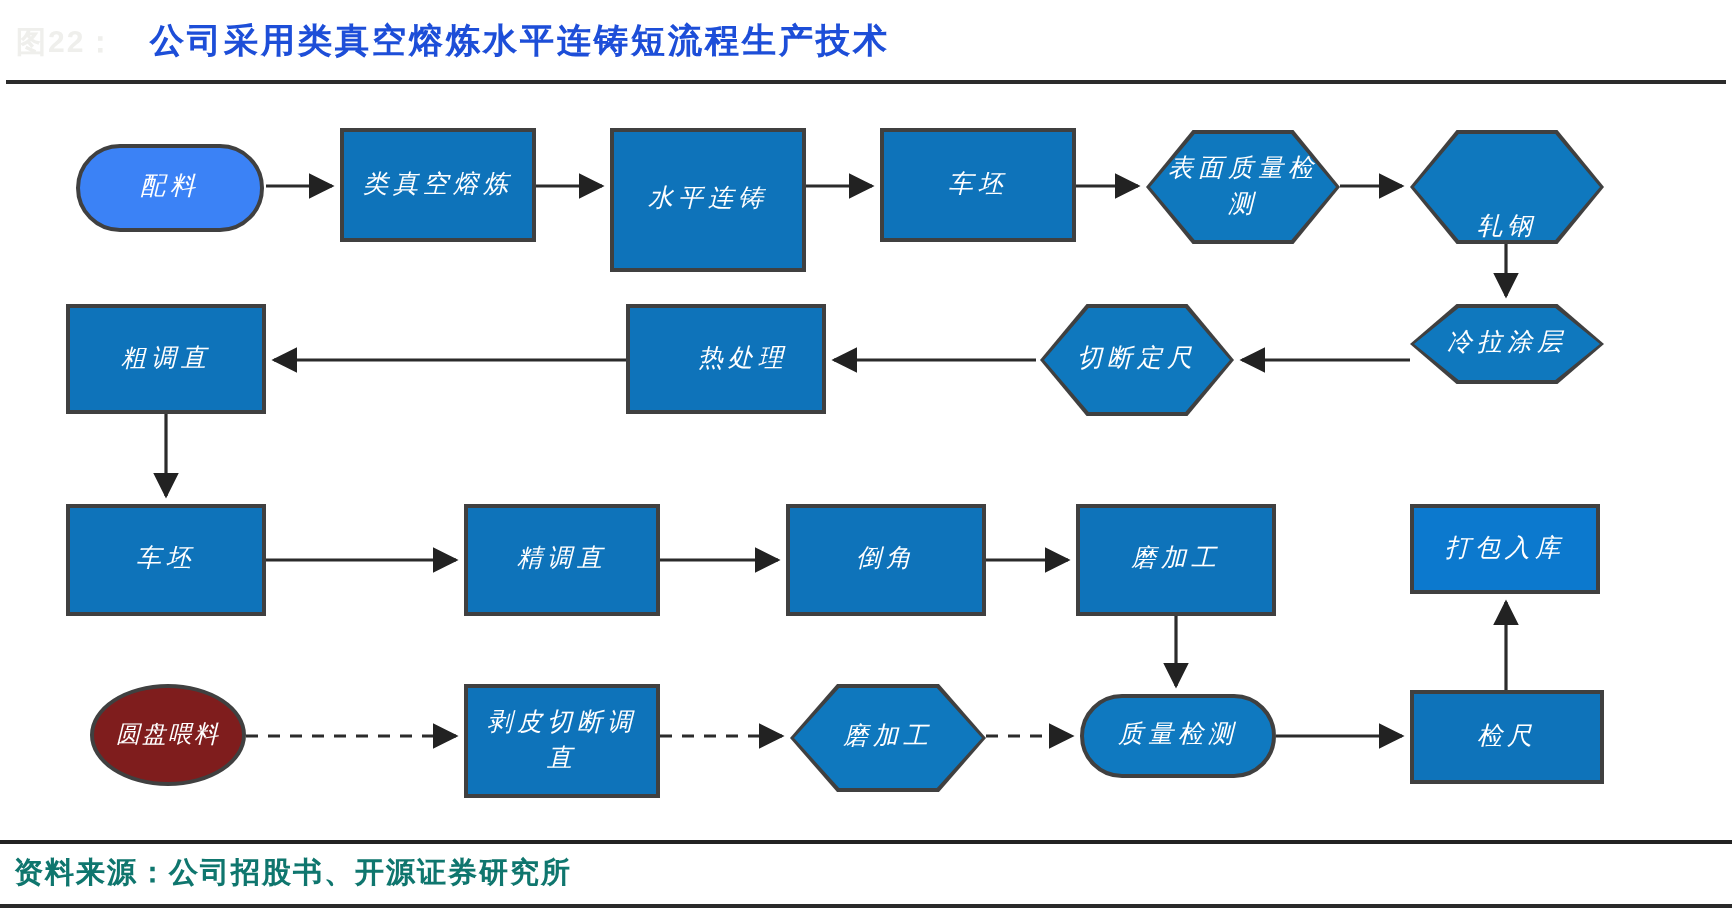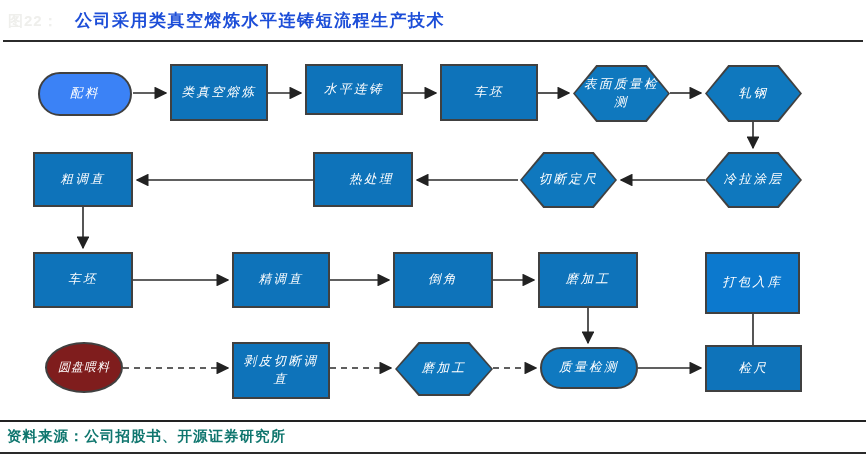--- a/index.html
+++ b/index.html
@@ -93,64 +93,64 @@
 
     <line x1="638" y1="368" x2="701" y2="368" stroke="#2b2b2b" stroke-width="1.6" marker-end="url(#arrow)"></line>
   </svg>
 
   <div class="node stadium" style="left:38px;top:72px;width:94px;height:44px;">
     <span class="lbl">配料</span>
   </div>
   <div class="node rect" style="left:170px;top:64px;width:98px;height:57px;">
     <span class="lbl">类真空熔炼</span>
   </div>
-  <div class="node rect" style="left:305px;top:64px;width:98px;height:51px;">
+  <div class="node rect" style="left:305px;top:64px;width:98px;height:72px;">
     <span class="lbl">水平连铸</span>
   </div>
   <div class="node rect" style="left:440px;top:64px;width:98px;height:57px;">
     <span class="lbl">车坯</span>
   </div>
   <div class="node hex" style="left:573px;top:65px;width:97px;height:57px;">
     <div class="hex-fill"></div>
     <span class="lbl">表面质量检
 测</span>
   </div>
-  <div class="node hex" style="left:705px;top:65px;width:97px;height:57px;">
+  <div class="node hex" style="left:705px;top:65px;width:97px;height:57px;align-items:flex-end;">
     <div class="hex-fill"></div>
     <span class="lbl">轧钢</span>
   </div>
 
   <div class="node rect" style="left:33px;top:152px;width:100px;height:55px;">
     <span class="lbl">粗调直</span>
   </div>
   <div class="node rect" style="left:313px;top:152px;width:100px;height:55px;padding-left:17px;">
     <span class="lbl">热处理</span>
   </div>
   <div class="node hex" style="left:520px;top:152px;width:97px;height:56px;">
     <div class="hex-fill"></div>
     <span class="lbl">切断定尺</span>
   </div>
-  <div class="node hex" style="left:705px;top:152px;width:97px;height:56px;">
+  <div class="node hex" style="left:705px;top:152px;width:97px;height:40px;">
     <div class="hex-fill"></div>
     <span class="lbl">冷拉涂层</span>
   </div>
 
   <div class="node rect" style="left:33px;top:252px;width:100px;height:56px;">
     <span class="lbl">车坯</span>
   </div>
   <div class="node rect" style="left:232px;top:252px;width:98px;height:56px;">
     <span class="lbl">精调直</span>
   </div>
   <div class="node rect" style="left:393px;top:252px;width:100px;height:56px;">
     <span class="lbl">倒角</span>
   </div>
   <div class="node rect" style="left:538px;top:252px;width:100px;height:56px;">
     <span class="lbl">磨加工</span>
   </div>
-  <div class="node rect bright" style="left:705px;top:252px;width:95px;height:62px;">
+  <div class="node rect bright" style="left:705px;top:252px;width:95px;height:45px;">
     <span class="lbl">打包入库</span>
   </div>
 
   <div class="node ellipse" style="left:45px;top:342px;width:78px;height:51px;font-size:12px;letter-spacing:1px;">
     <span class="lbl">圆盘喂料</span>
   </div>
   <div class="node rect" style="left:232px;top:342px;width:98px;height:57px;">
     <span class="lbl">剥皮切断调
 直</span>
   </div>

